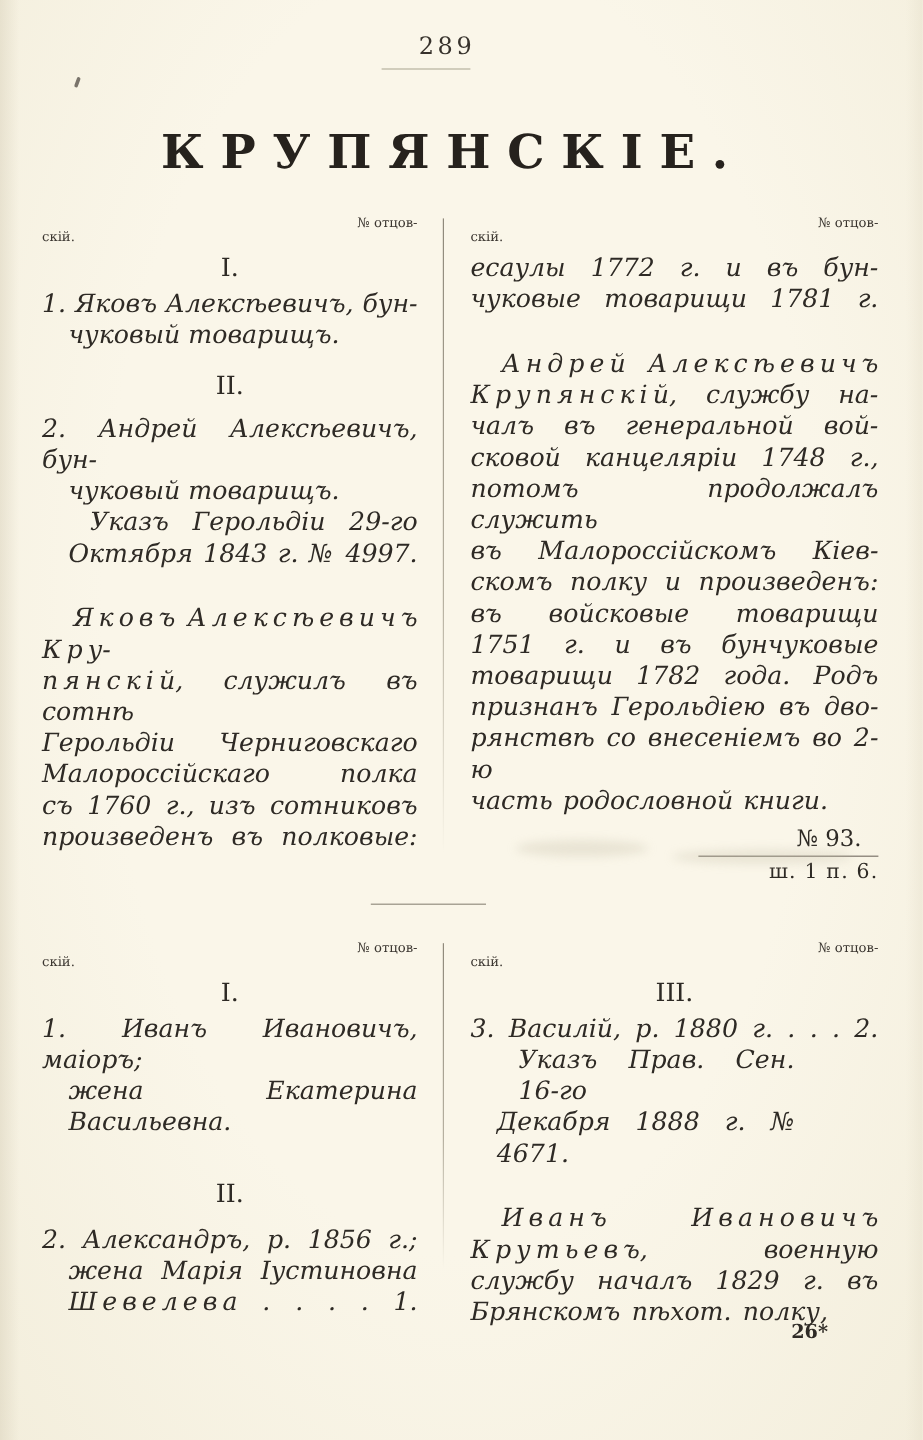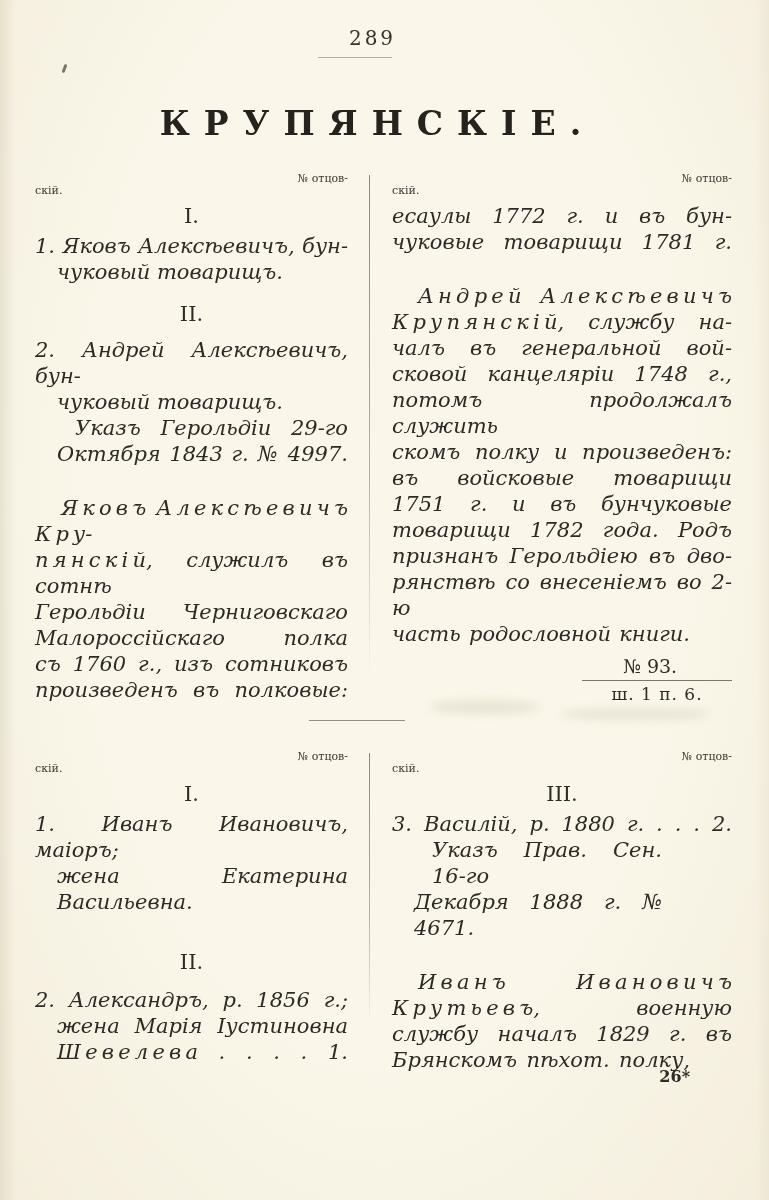--- a/index.html
+++ b/index.html
@@ -31,21 +31,21 @@
     position:absolute;left:63px;top:64px;width:3px;height:9px;
     background:#5a544c;transform:rotate(20deg);border-radius:2px;opacity:.8;
   }
   .smudge{
     position:absolute;background:rgba(196,188,164,.30);filter:blur(4px);border-radius:50%;
   }
   .sm1{left:430px;top:700px;width:110px;height:14px;}
   .sm2{left:560px;top:708px;width:150px;height:12px;}
   
   .family-title{
-    font-size:33px;font-weight:bold;color:#26221d;
+    font-size:39px;font-weight:bold;color:#26221d;
     text-align:center;letter-spacing:14px;
     margin:46px 30px 0 16px;
   }
   .family-title.t2{letter-spacing:19px;margin-top:76px;}
   
   .two-col{
     display:flex;align-items:flex-start;
     padding:0 37px 0 35px;margin-top:30px;
   }
   .col-left{width:313px;}
@@ -65,21 +65,21 @@
   .i2{padding-left:40px;}
   .fi{text-indent:26px;}
   .pr40{padding-right:42px;}
   .pr70{padding-right:70px;}
   .roman{font-size:21px;line-height:26px;text-align:center;margin:4px 0 4px;}
   .roman.mid{margin-top:16px;margin-bottom:10px;}
   .s2col .roman.mid{margin-top:34px;margin-bottom:12px;}
   .block{margin-top:0;}
   .para{margin-top:28px;}
   
-  .ref-block{width:150px;margin:8px 0 0 auto;text-align:center;}
+  .ref-block{width:150px;margin:8px 0 0 auto;text-align:right;}
   .ref-no{font-size:19px;padding:0 14px 3px 0;border-bottom:1px solid #7d766b;}
   .ref-loc{font-size:17px;padding-top:3px;letter-spacing:1px;}
   
   .section-divider{width:96px;height:1px;background:#948e80;margin:16px 0 0 309px;}
   
   .printer-mark{
     font-size:16px;font-weight:bold;text-align:right;padding-right:42px;margin-top:-6px;
   }
 </style>
 </head>
@@ -136,20 +136,21 @@
       <div class="block">
         <div class="ln j">есаулы 1772 г. и въ бун-</div>
         <div class="ln j">чуковые товарищи 1781 г.</div>
       </div>
       <div class="para">
         <div class="ln j fi">А н д р е й А л е к с ѣ е в и ч ъ</div>
         <div class="ln j">К р у п я н с к і й, службу на-</div>
         <div class="ln j">чалъ въ генеральной вой-</div>
         <div class="ln j">сковой канцеляріи 1748 г.,</div>
         <div class="ln j">потомъ продолжалъ служить</div>
+        <div class="ln j">въ Малороссійскомъ Кіев-</div>
         <div class="ln j">скомъ полку и произведенъ:</div>
         <div class="ln j">въ войсковые товарищи</div>
         <div class="ln j">1751 г. и въ бунчуковые</div>
         <div class="ln j">товарищи 1782 года. Родъ</div>
         <div class="ln j">признанъ Герольдіею въ дво-</div>
         <div class="ln j">рянствѣ со внесеніемъ во 2-ю</div>
         <div class="ln j pr40">часть родословной книги.</div>
       </div>
       <div class="ref-block">
         <div class="ref-no">№ 93.</div>

